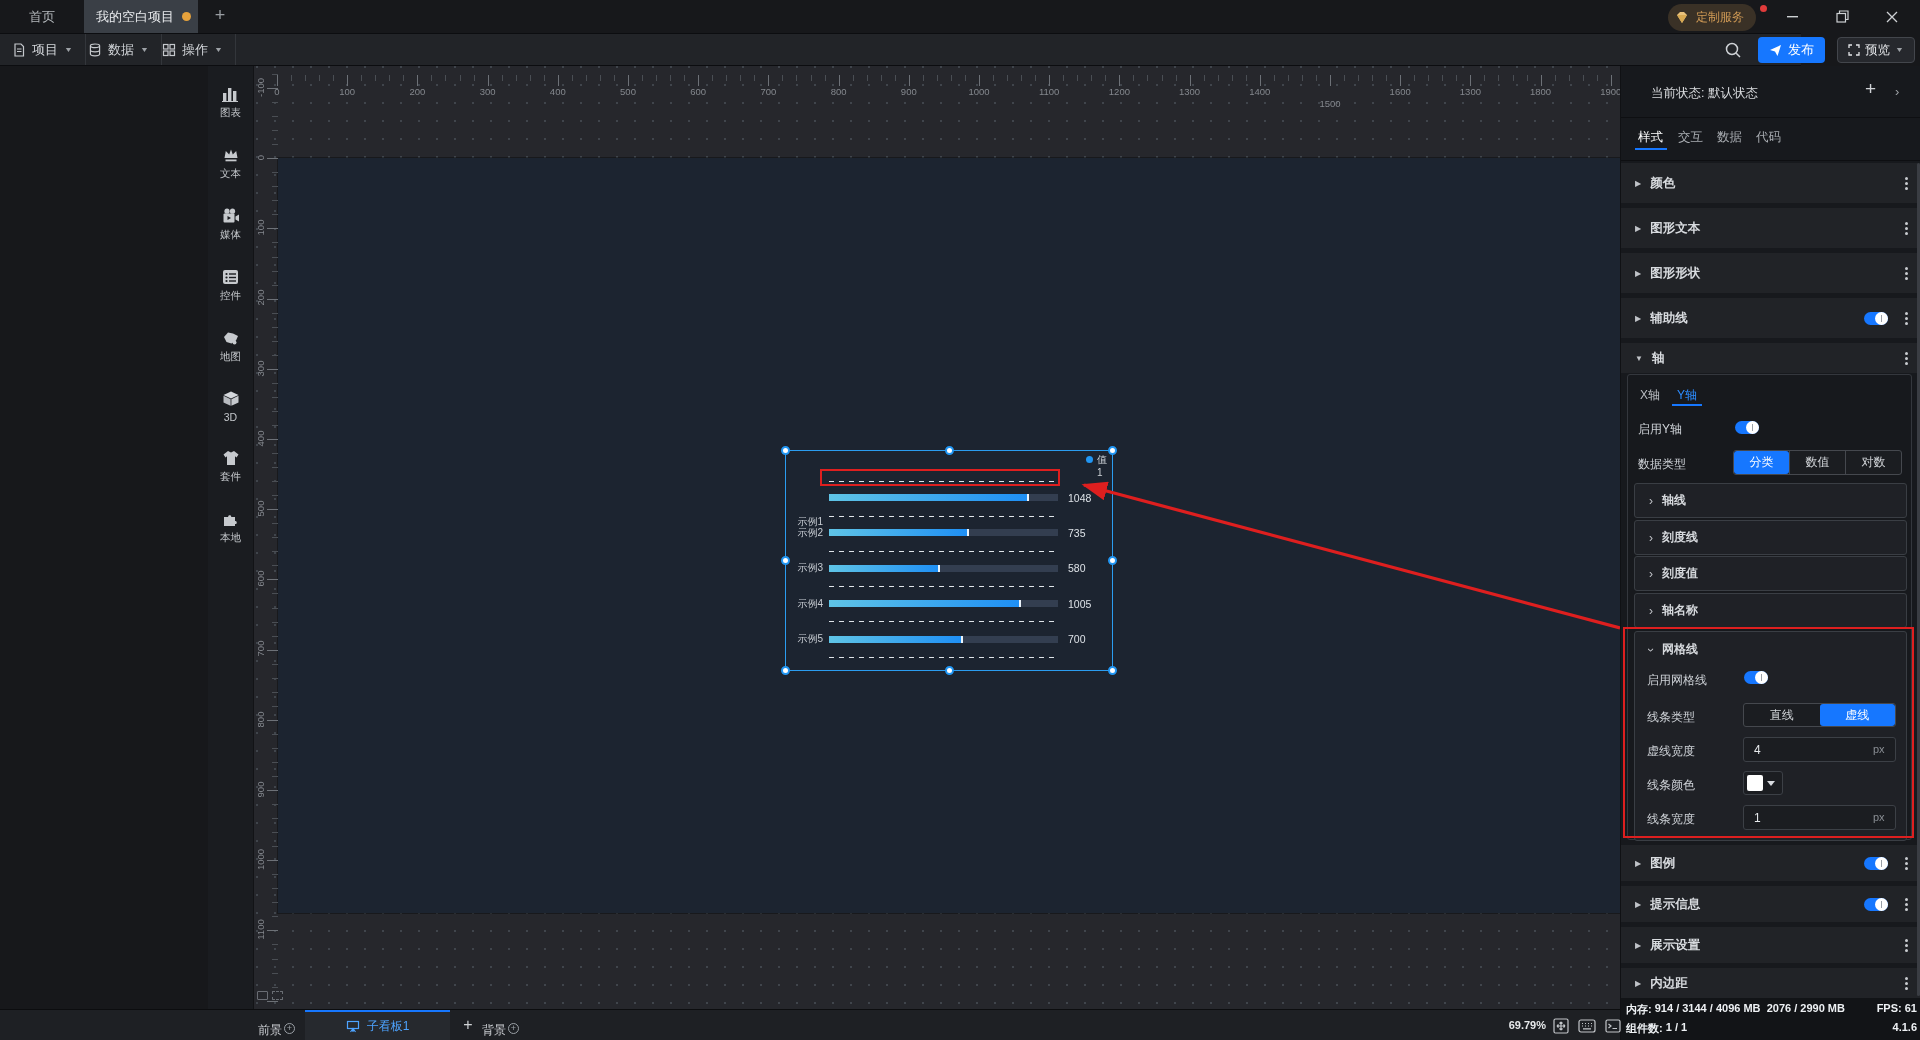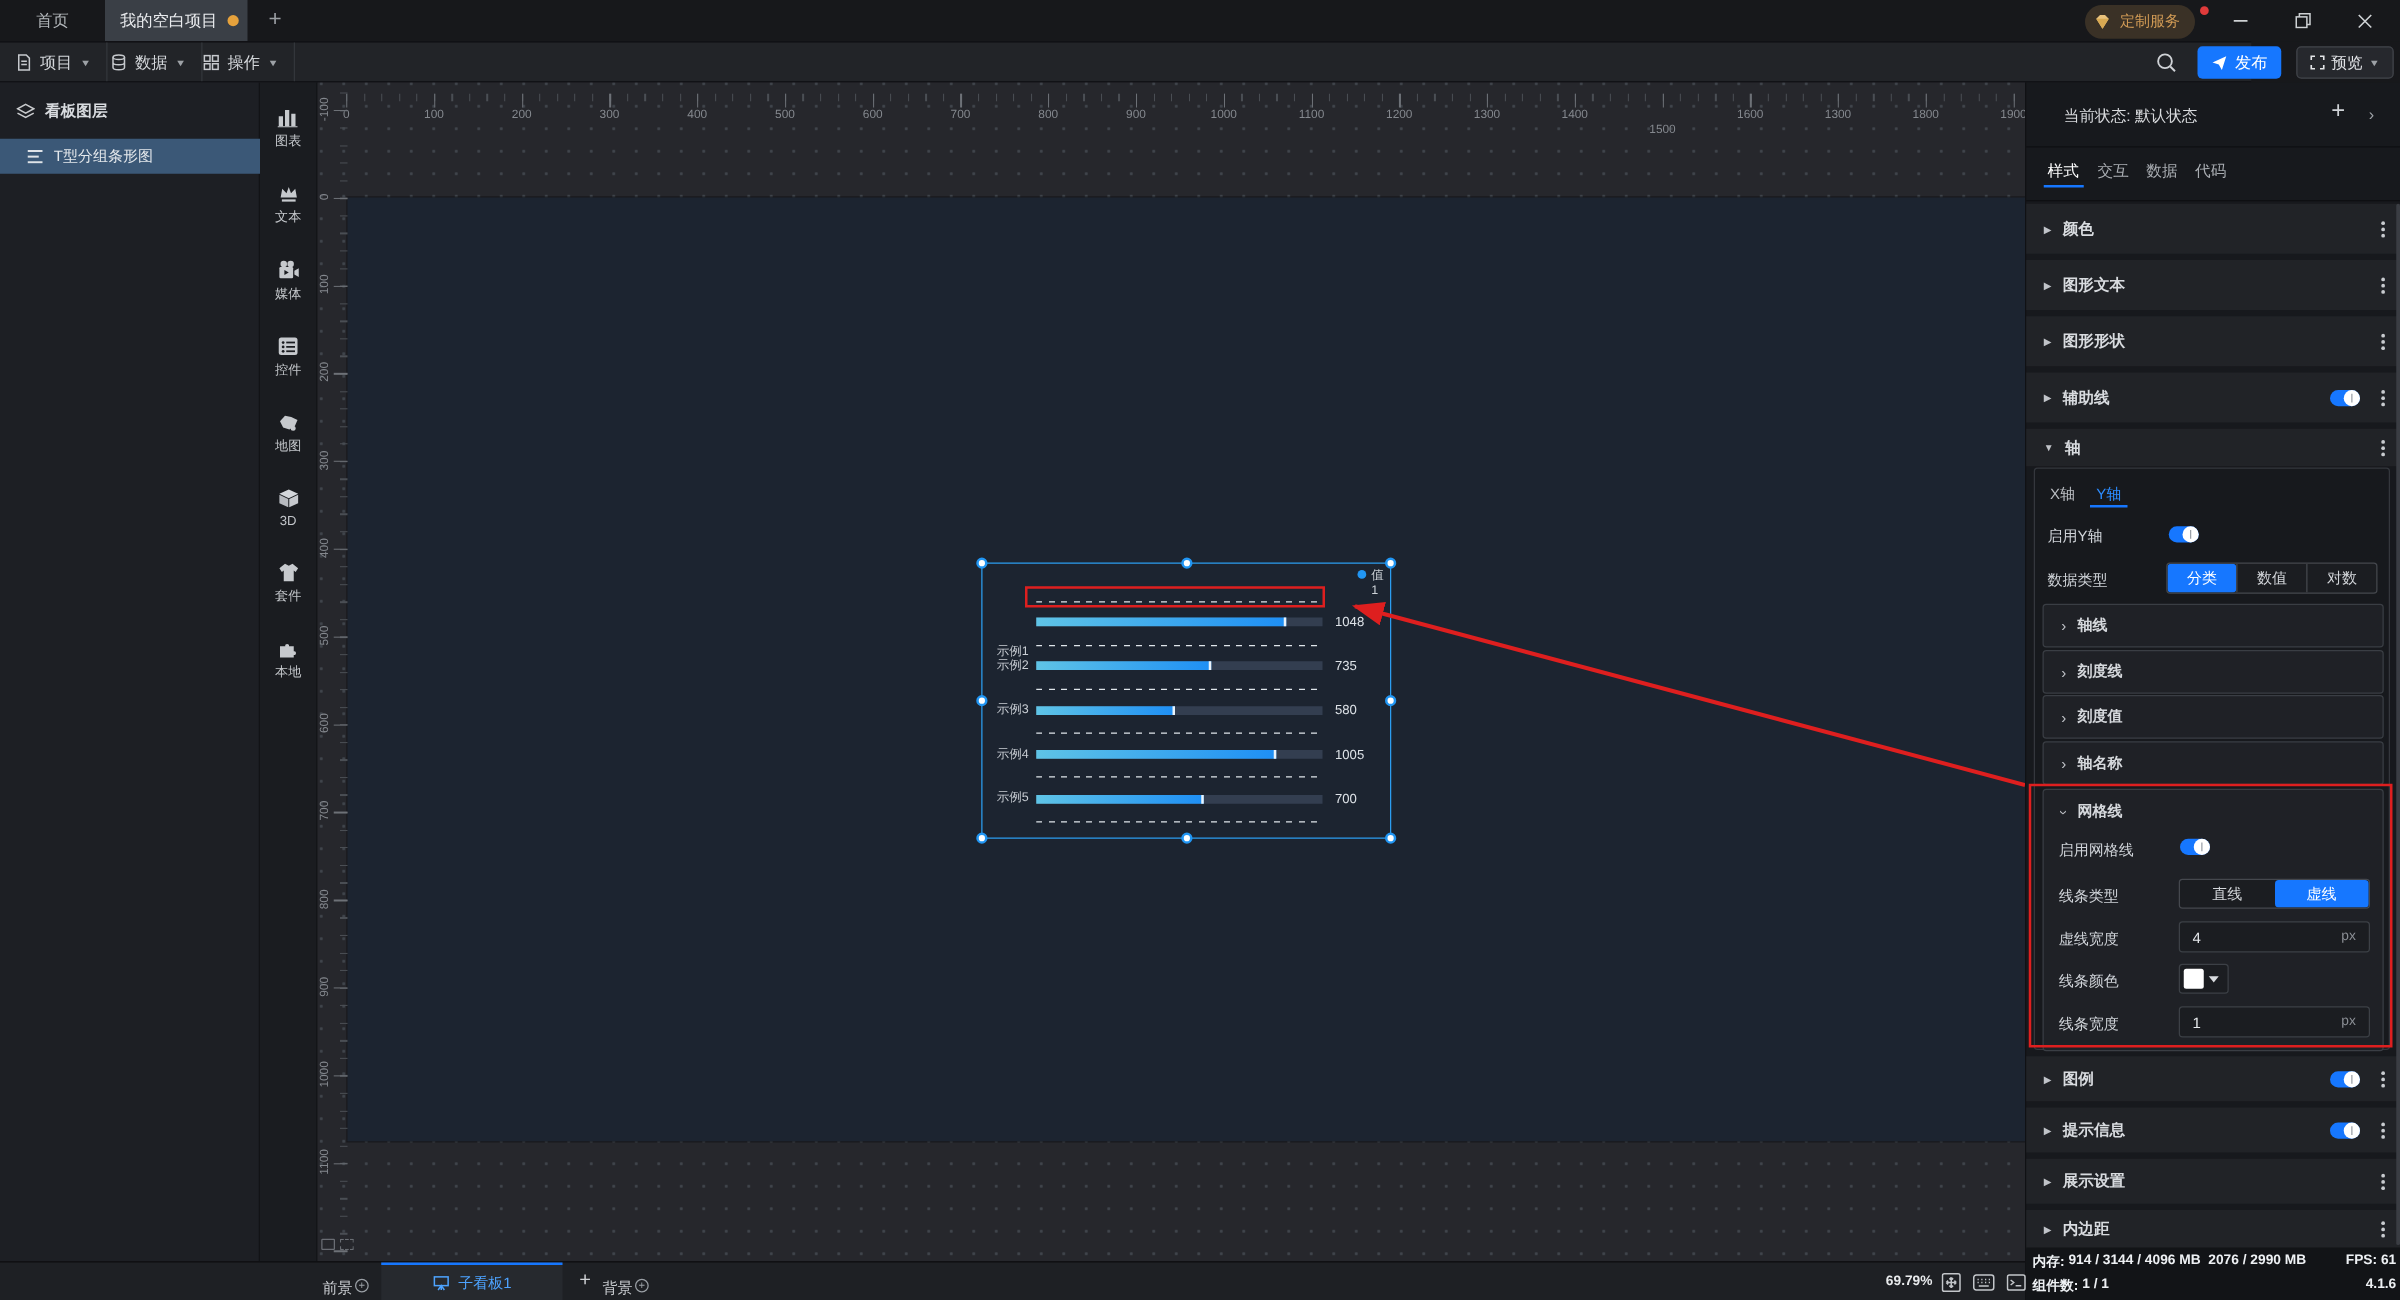--- a/index.html
+++ b/index.html
@@ -213,41 +213,20 @@
       <span>
           <svg width="12" height="12" viewBox="0 0 12 12" fill="none" stroke="#e3e5e8" stroke-width="1.3">
             <path d="M1 4 V1 H4 M8 1 H11 V4 M11 8 V11 H8 M4 11 H1 V8"></path>
           </svg>
         </span>
       <span class="lbl">预览</span>
       <span class="caret">▼</span>
     </div>
   </div>
 
-  <div id="layers-panel">
-    <div class="layers-header">
-      <span>
-          <svg width="15" height="15" viewBox="0 0 15 15" fill="none" stroke="#c9cbce" stroke-width="1.2">
-            <path d="M7.5 1.5 L14 5 L7.5 8.5 L1 5 Z"></path>
-            <path d="M1 8.5 L7.5 12 L14 8.5"></path>
-          </svg>
-        </span>
-      <span class="lbl">看板图层</span>
-    </div>
-    <div class="layer-item">
-      <span>
-          <svg width="13" height="11" viewBox="0 0 13 11">
-            <rect y="0" width="12" height="1.6" fill="#dfe3e8"></rect>
-            <rect y="4.5" width="9" height="1.6" fill="#dfe3e8"></rect>
-            <rect y="9" width="12" height="1.6" fill="#dfe3e8"></rect>
-          </svg>
-        </span>
-      <span class="lbl">T型分组条形图</span>
-    </div>
-  </div>
 
   <div id="dock">
     <div class="dock-item">
       <span>
           <svg width="18" height="16" viewBox="0 0 18 16">
             <rect x="1" y="7" width="3.4" height="8" fill="#c6c9cd"></rect>
             <rect x="6" y="2" width="3.4" height="13" fill="#c6c9cd"></rect>
             <rect x="11" y="5" width="3.4" height="10" fill="#c6c9cd"></rect>
             <rect x="0" y="15" width="16" height="1" fill="#c6c9cd"></rect>
           </svg>

